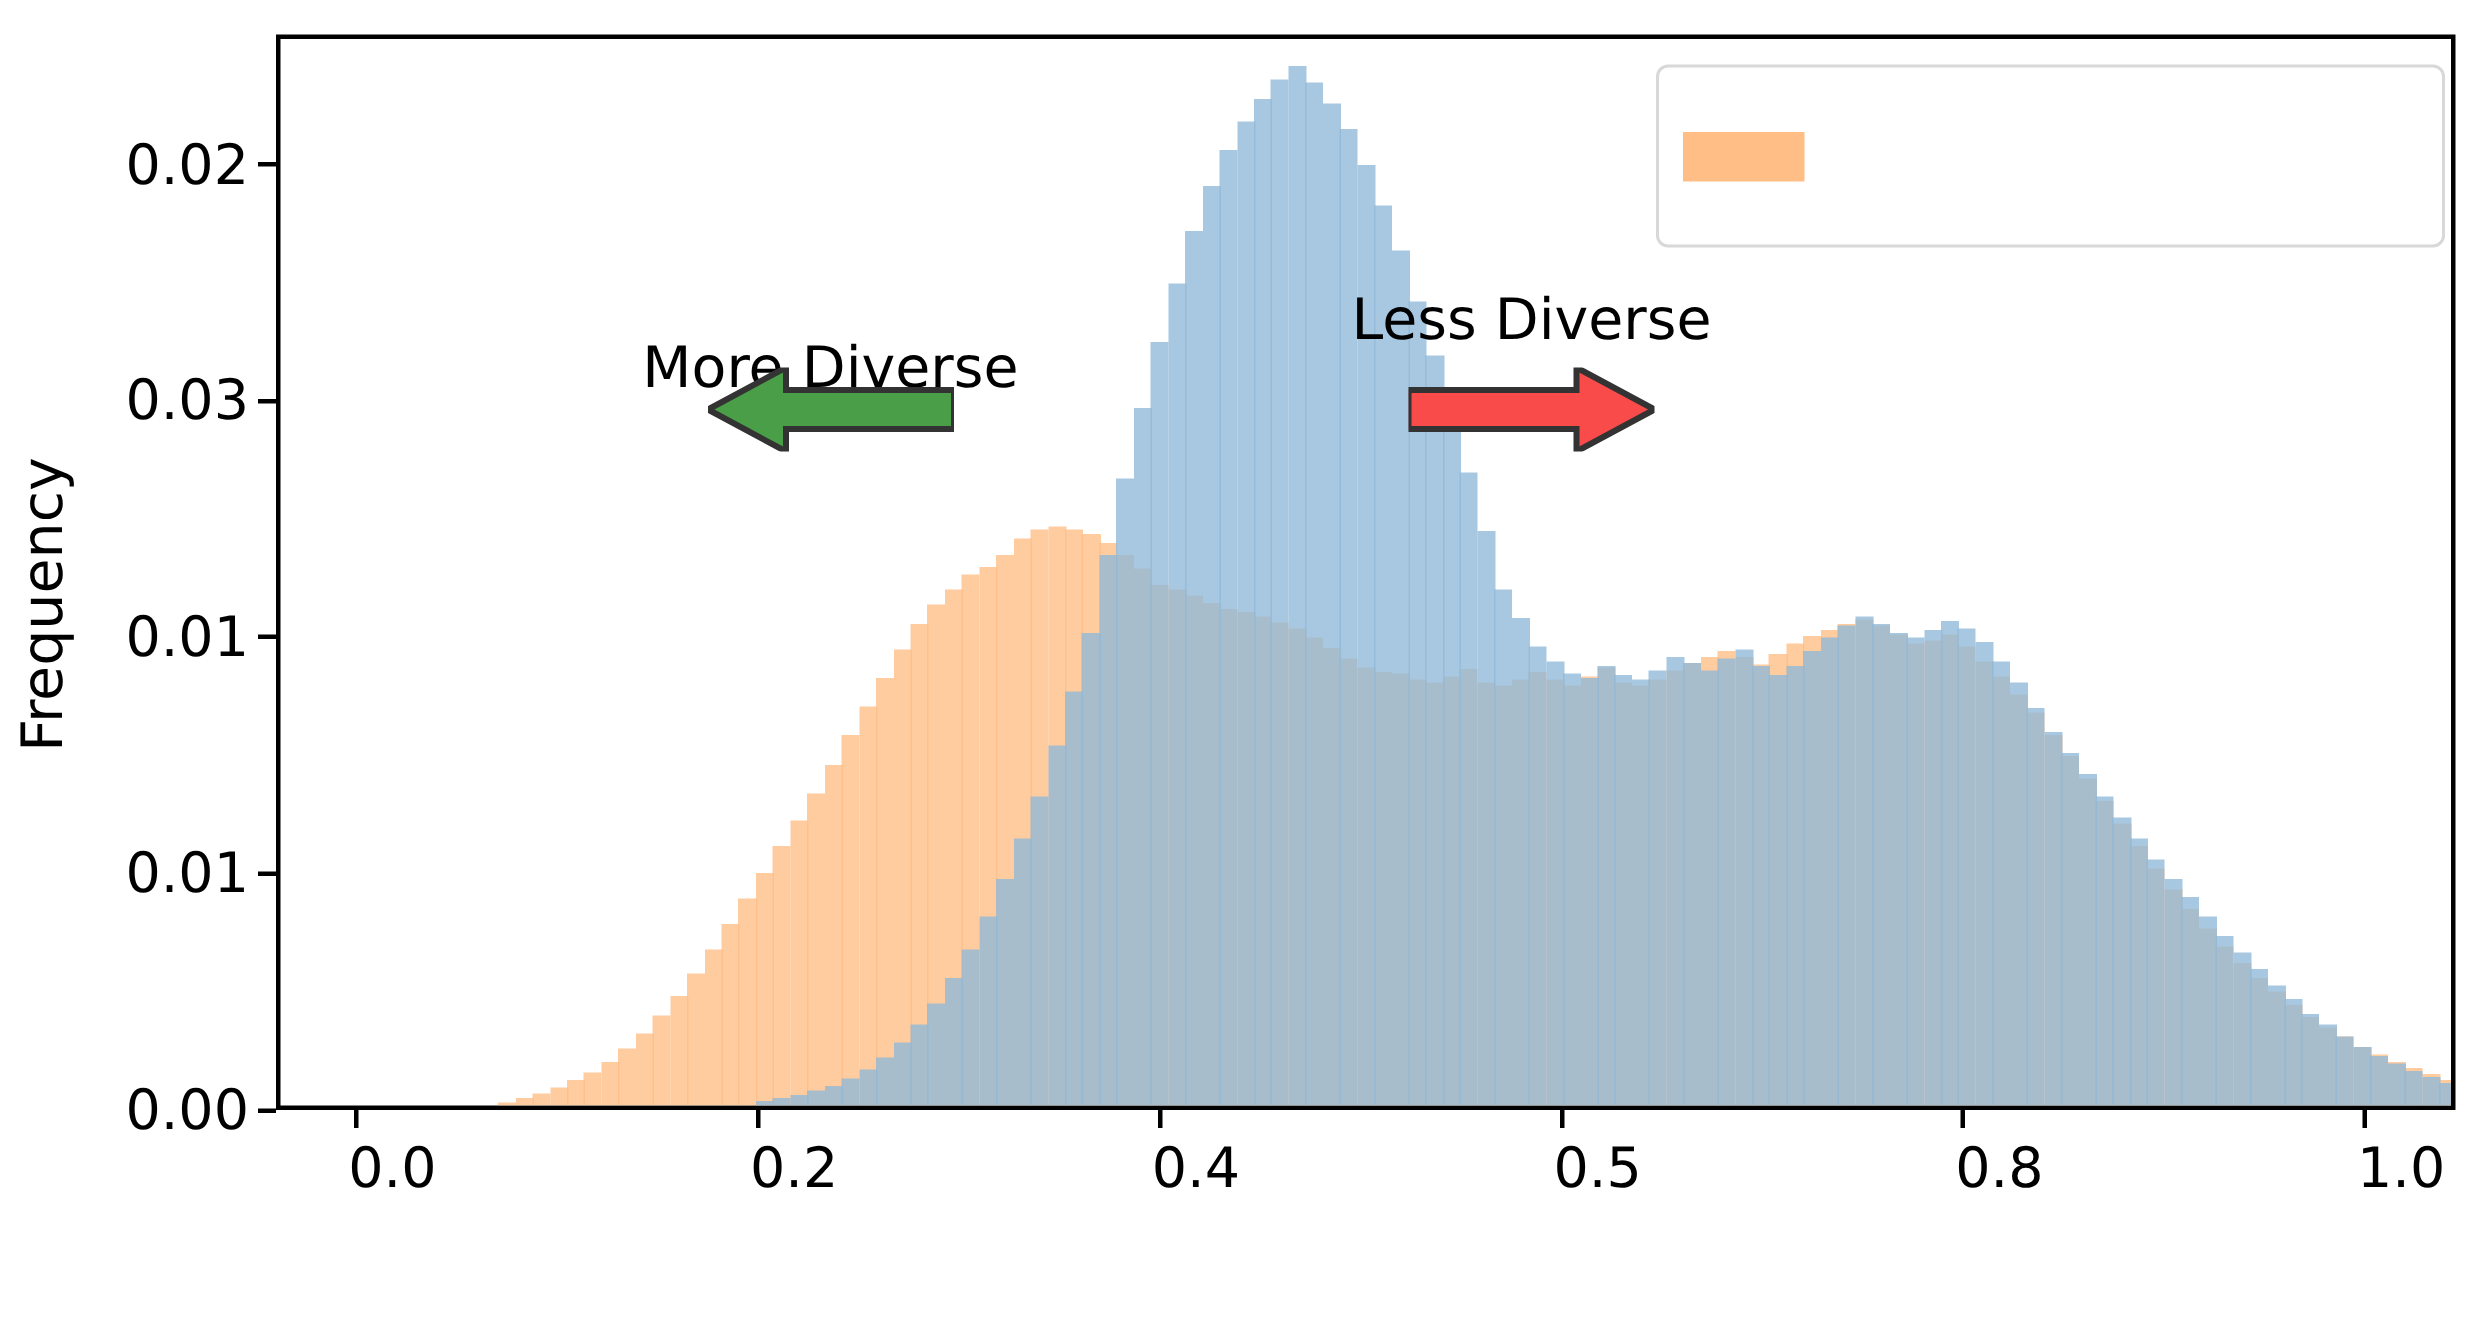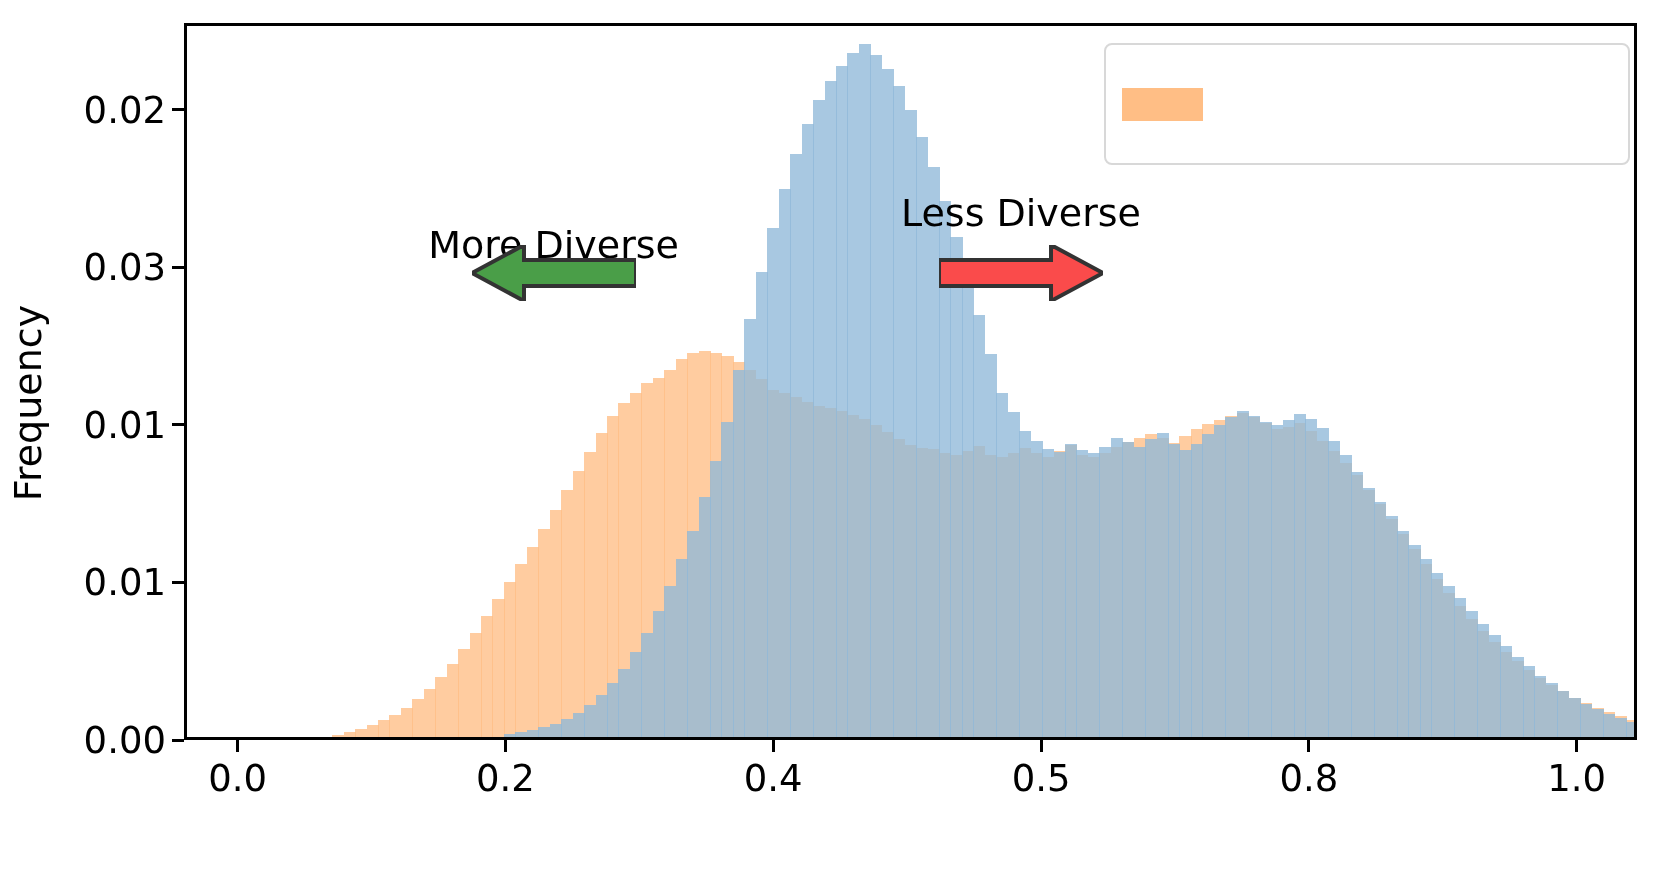--- a/index.html
+++ b/index.html
@@ -66,20 +66,21 @@
   }
 
   
   .xticklabel {
     position: absolute;
     top: 757px;
     font-size: 37px;
     color: #000000;
     transform: translateX(-50%);
     white-space: nowrap;
+    margin-left: 24px;
   }
   .yticklabel {
     position: absolute;
     right: 1495px;
     font-size: 37px;
     color: #000000;
     transform: translateY(-50%);
     white-space: nowrap;
     text-align: right;
   }

